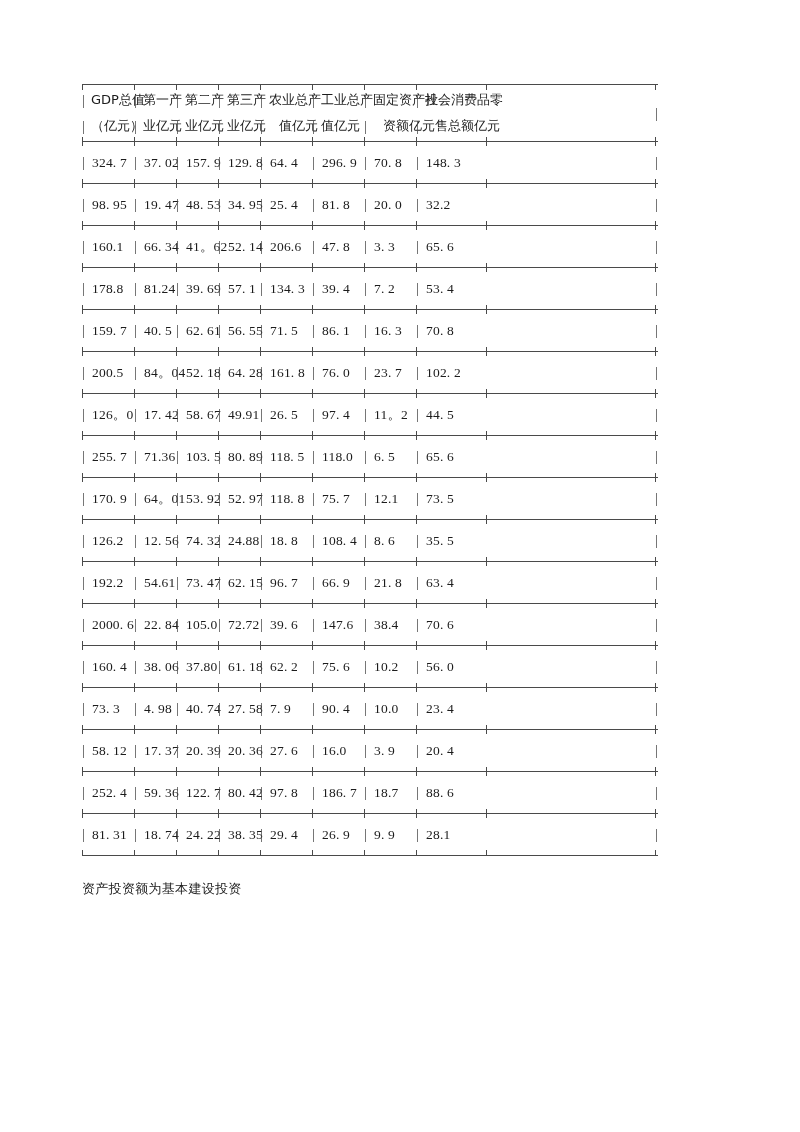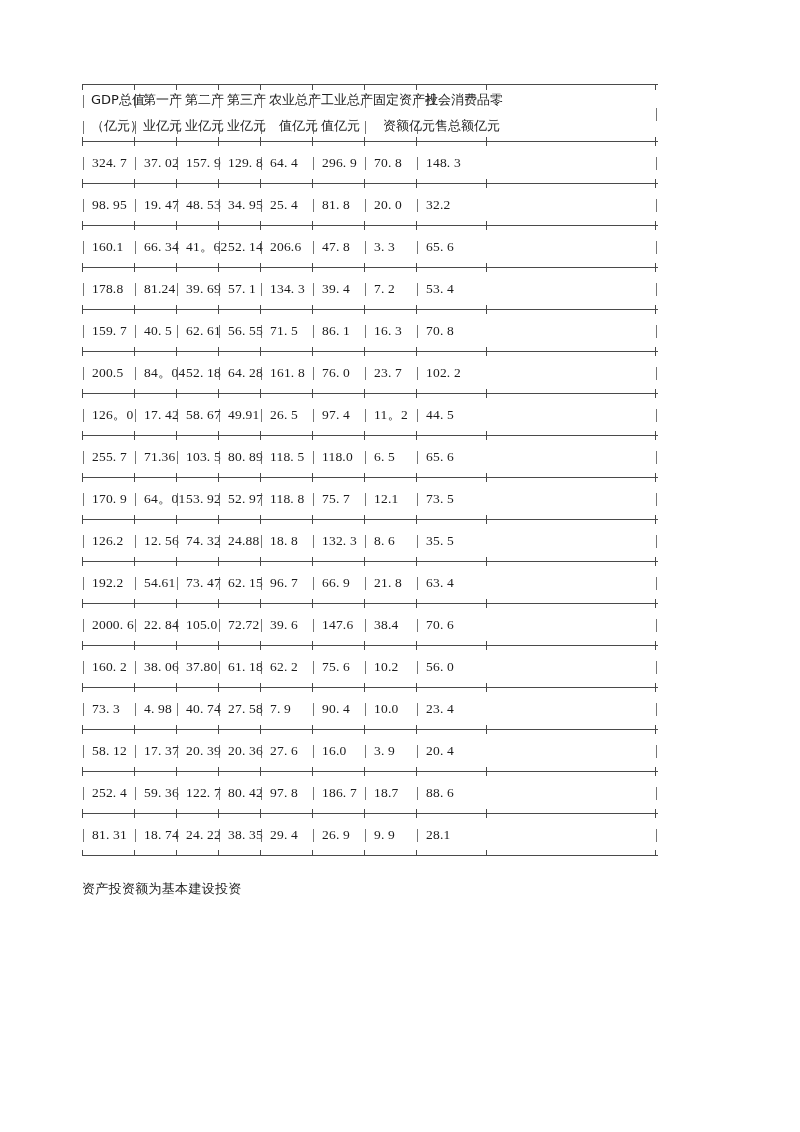--- a/index.html
+++ b/index.html
@@ -684,21 +684,21 @@
         <div class="cell" style="left: 136px;">
           <span class="bar">|</span>
           <span class="txt">24.88</span>
         </div>
         <div class="cell" style="left: 178px;">
           <span class="bar">|</span>
           <span class="txt">18. 8</span>
         </div>
         <div class="cell" style="left: 230px;">
           <span class="bar">|</span>
-          <span class="txt">132. 3</span>
+          <span class="txt">108. 4</span>
         </div>
         <div class="cell" style="left: 282px;">
           <span class="bar">|</span>
           <span class="txt">8. 6</span>
         </div>
         <div class="cell" style="left: 334px;">
           <span class="bar">|</span>
           <span class="txt">35. 5</span>
         </div>
         <div class="endbar" style="left: 573px; right: auto;">|</div>
@@ -805,21 +805,21 @@
         <span class="tick" style="left: 178px;"></span>
         <span class="tick" style="left: 230px;"></span>
         <span class="tick" style="left: 282px;"></span>
         <span class="tick" style="left: 334px;"></span>
         <span class="tick" style="left: 404px;"></span>
         <span class="tick" style="left: 573px;"></span>
       </div>
       <div class="row">
         <div class="cell" style="left: 0px;">
           <span class="bar">|</span>
-          <span class="txt">160. 2</span>
+          <span class="txt">160. 4</span>
         </div>
         <div class="cell" style="left: 52px;">
           <span class="bar">|</span>
           <span class="txt">38. 06</span>
         </div>
         <div class="cell" style="left: 94px;">
           <span class="bar">|</span>
           <span class="txt">37.80</span>
         </div>
         <div class="cell" style="left: 136px;">

